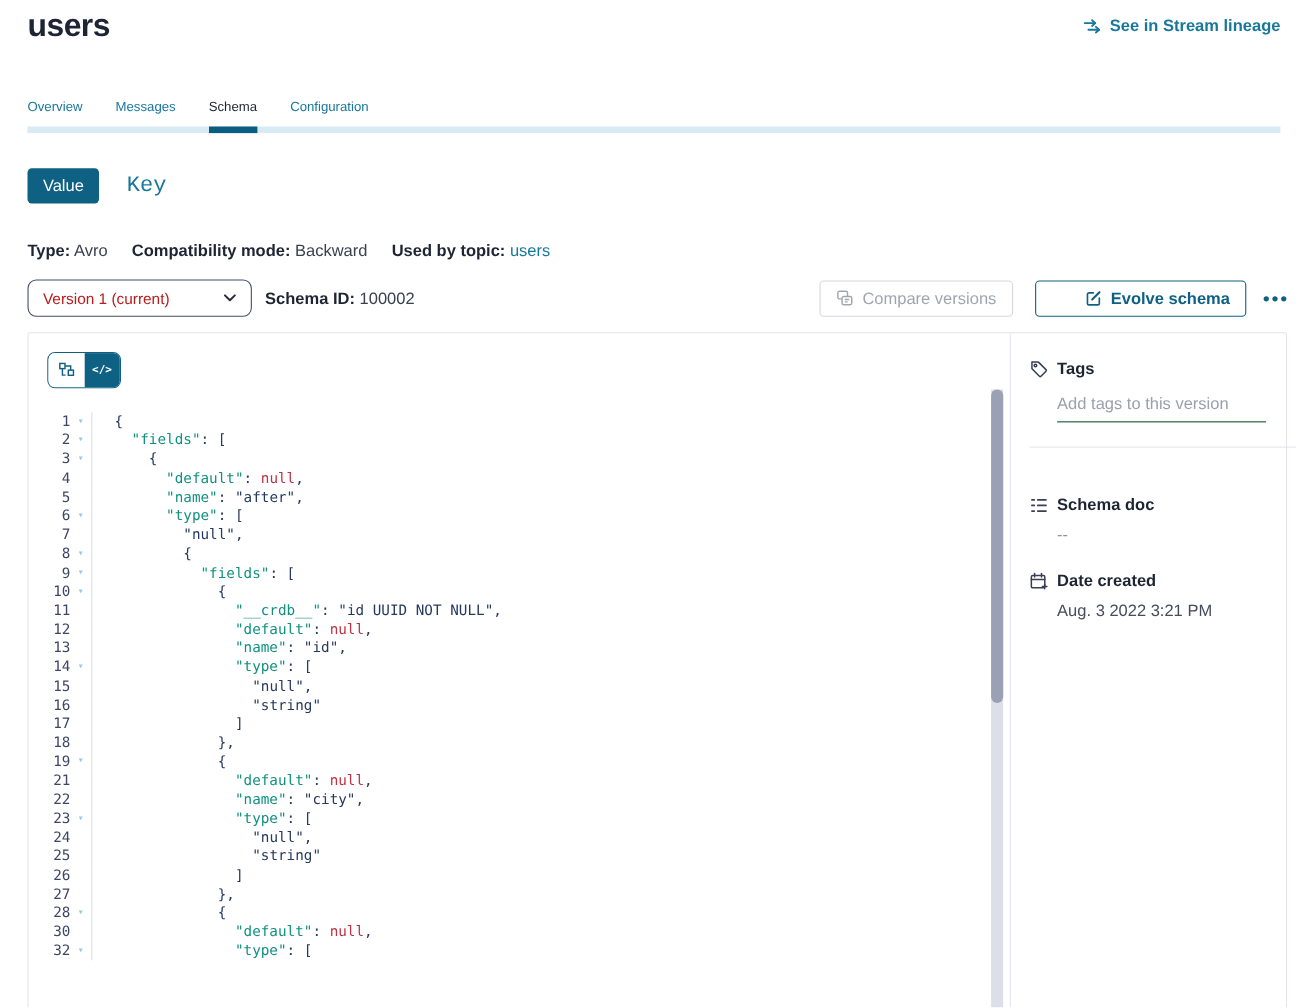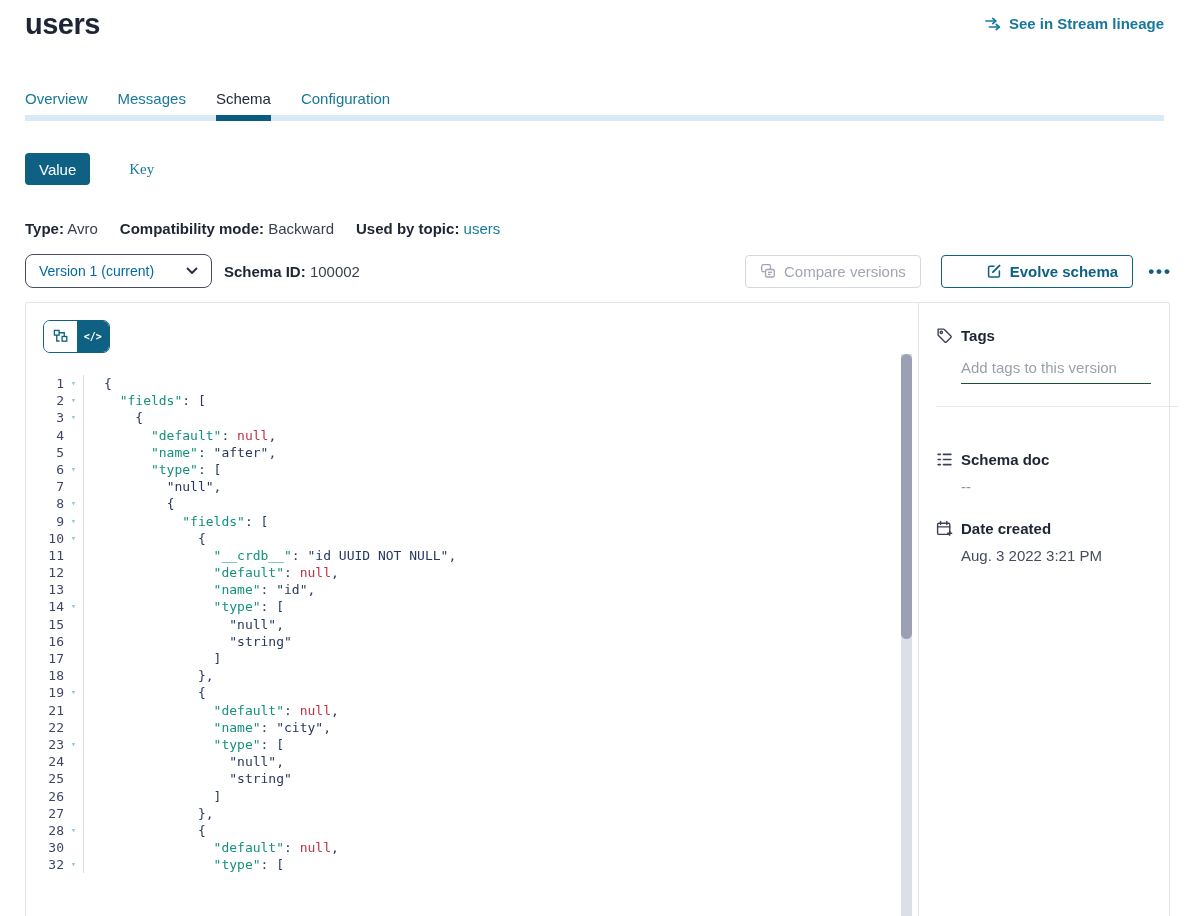--- a/index.html
+++ b/index.html
@@ -15,41 +15,41 @@
 
   
   .title{position:absolute;top:8px;left:25px;font-size:29px;font-weight:700;letter-spacing:-.5px;}
   .lineage{position:absolute;top:15px;right:25px;display:flex;align-items:center;gap:6px;
     color:var(--link);font-size:15px;font-weight:bold;text-decoration:none;cursor:pointer;}
 
   
   .tabs{position:absolute;top:90px;left:25px;right:25px;height:31px;}
   .tabs .bar{position:absolute;left:0;right:0;top:25px;height:6px;background:var(--tab-bar);}
   .tablist{display:flex;gap:30px;position:relative;}
-  .tab{position:relative;height:25px;font-size:15px;color:var(--link);cursor:pointer;text-decoration:none;}
+  .tab{position:relative;height:25px;font-size:12px;color:var(--link);cursor:pointer;text-decoration:none;}
   .tab.active{color:var(--ink);font-weight:500;}
   .tab.active::after{content:"";position:absolute;left:0;right:0;top:25px;height:6px;background:#0b5d80;z-index:1;}
 
   
   .vk{position:absolute;top:153px;left:25px;display:flex;align-items:center;}
   .vk .value-btn{min-width:56px;height:32px;border:none;border-radius:4px;background:var(--accent);
     color:#fff;font-size:15px;font-family:inherit;padding:0 14px;cursor:pointer;}
-  .vk .key-btn{background:none;border:none;color:var(--link);font-size:15px;font-family:Liberation Serif, serif;
-    margin-left:39px;cursor:pointer;}
+  .vk .key-btn{background:none;border:none;color:var(--link);font-size:20px;font-family:Liberation Mono, monospace;
+    margin-left:25px;cursor:pointer;}
 
   
   .meta{position:absolute;top:220px;left:25px;font-size:15px;display:flex;gap:22px;color:var(--body);}
   .meta .lbl{font-weight:bold;color:var(--ink);}
   .meta a{color:var(--link);text-decoration:none;cursor:pointer;}
 
   
   .vbar{position:absolute;top:254px;left:25px;right:17px;height:34px;display:flex;align-items:center;}
-  .select{width:187px;height:34px;border:1px solid #474d66;border-radius:8px;background:#fff;
+  .select{width:204px;height:34px;border:1px solid #474d66;border-radius:8px;background:#fff;
     display:flex;align-items:center;justify-content:space-between;padding:0 13px;font-size:14px;
-    color:#0369a1;cursor:pointer;}
+    color:#b91c1c;cursor:pointer;}
   .schema-id{margin-left:12px;font-size:15px;color:var(--body);}
   .schema-id b{color:var(--ink);}
   .vbar .spacer{flex:1;}
   .btn{height:33px;border-radius:4px;display:inline-flex;align-items:center;gap:8px;font-size:15px;
     padding:0 14px;background:#fff;font-family:inherit;cursor:pointer;}
   .btn.ghost{border:1px solid #d6d8df;color:#a0a5b1;}
   .btn.outline{border:1px solid var(--accent);color:var(--accent);font-weight:bold;margin-left:20px;padding-left:44px;}
   .more{margin-left:15px;background:none;border:none;color:var(--accent);font-size:17px;font-weight:bold;
     letter-spacing:2px;cursor:pointer;line-height:1;}
 

